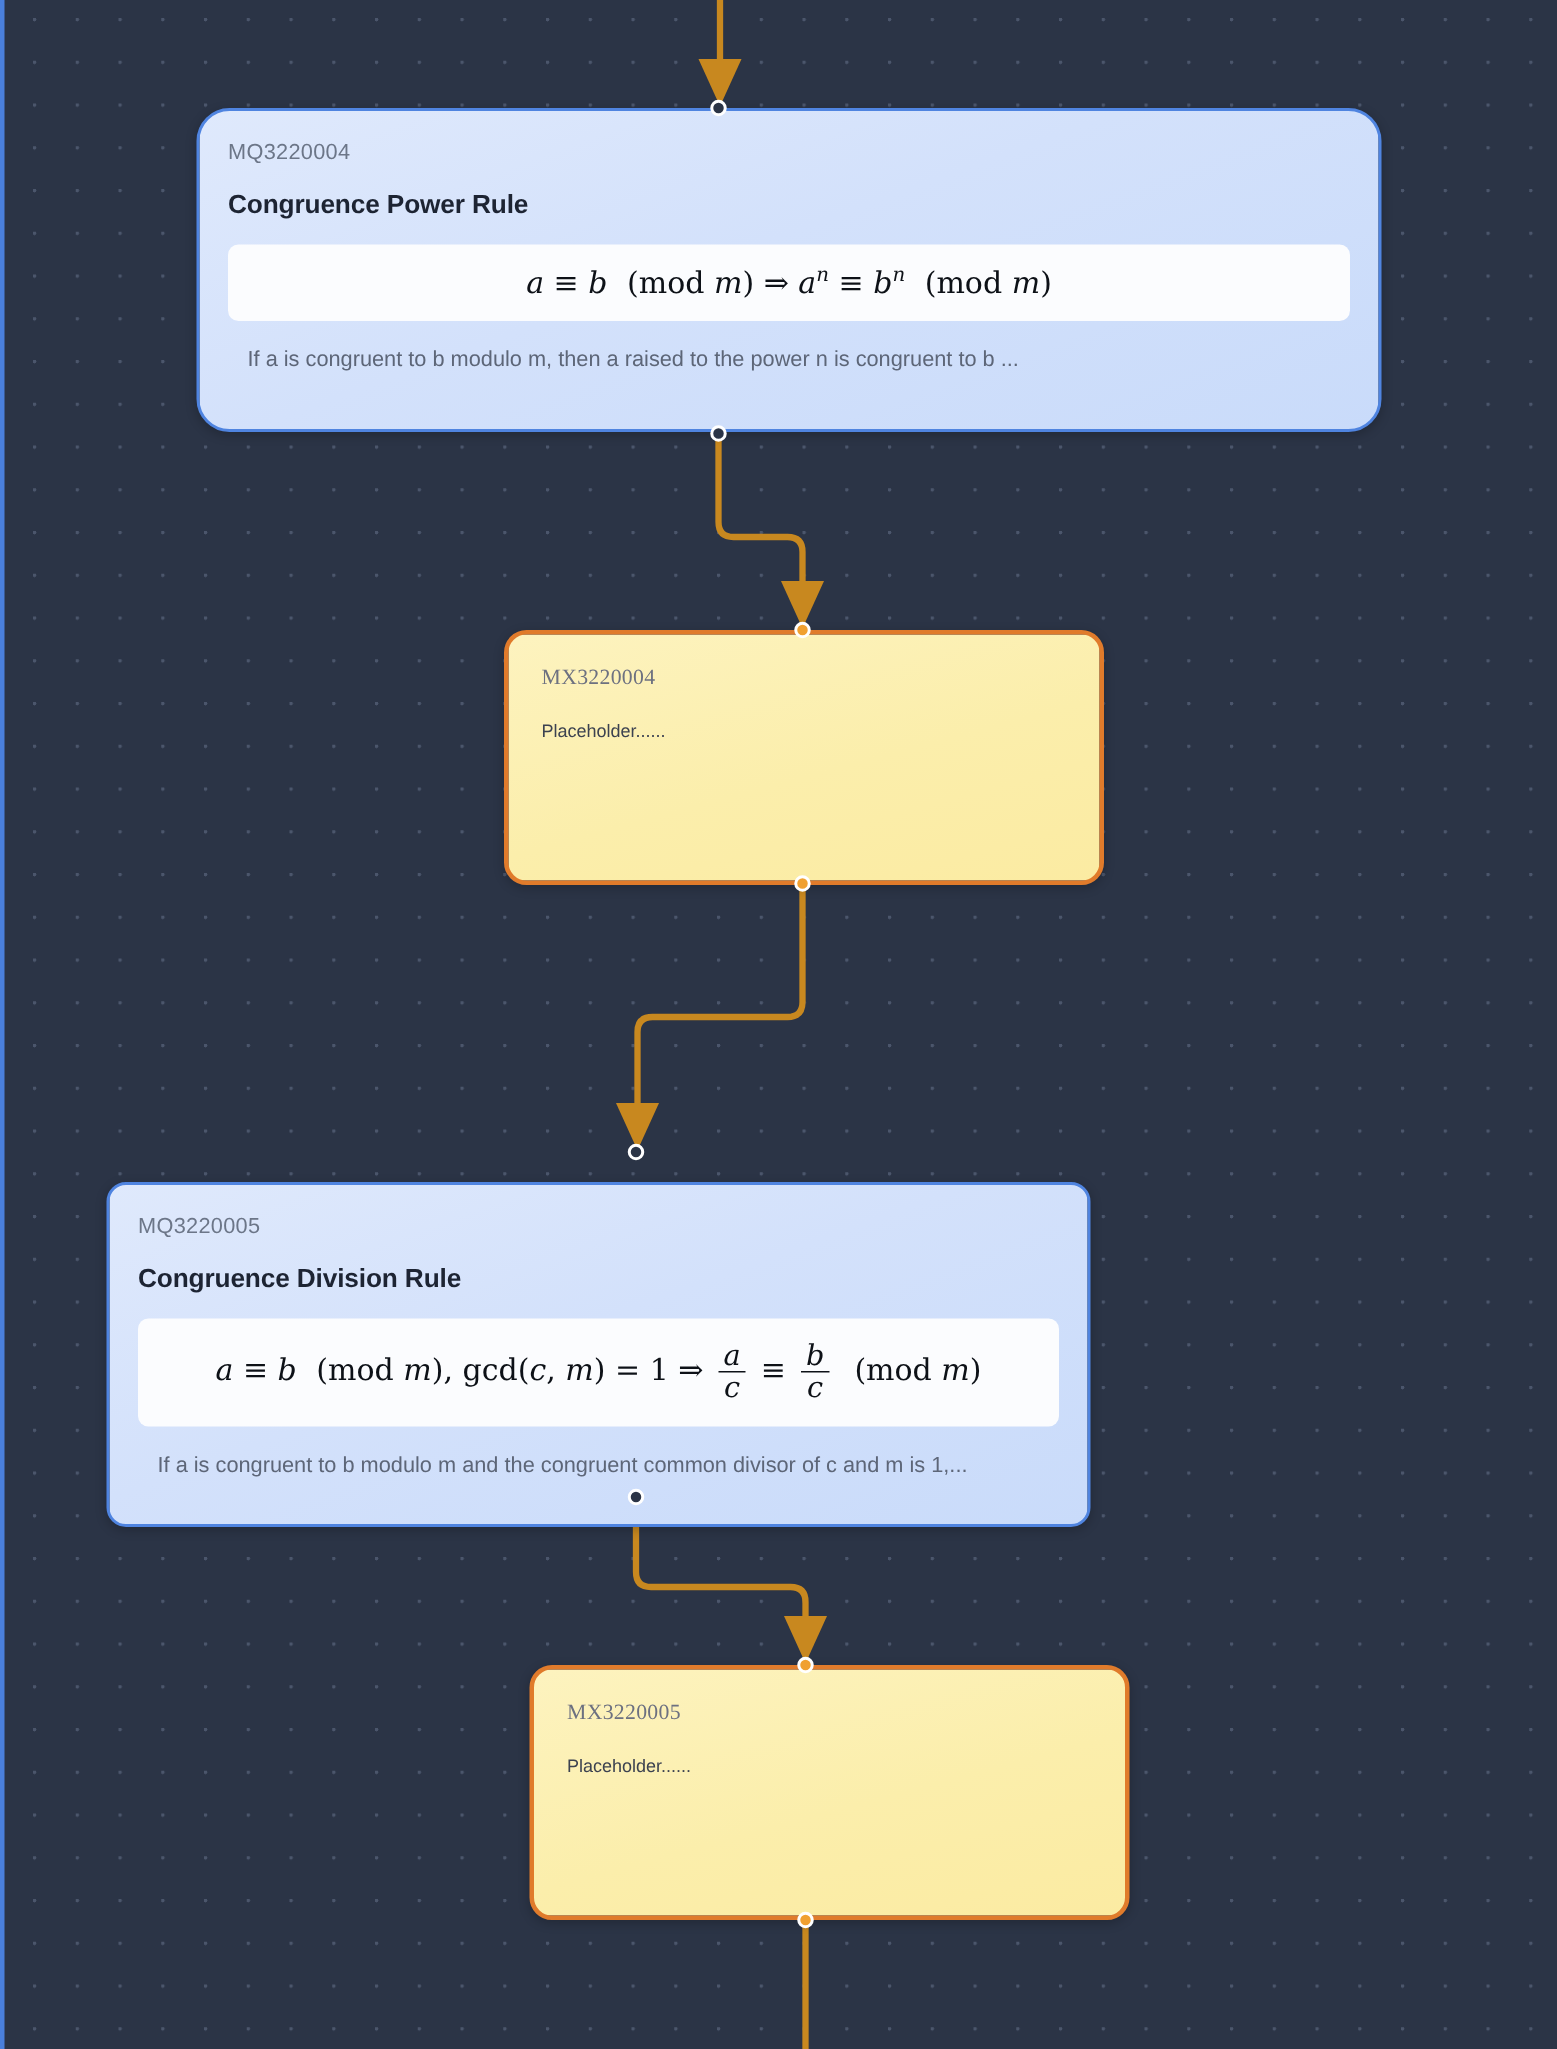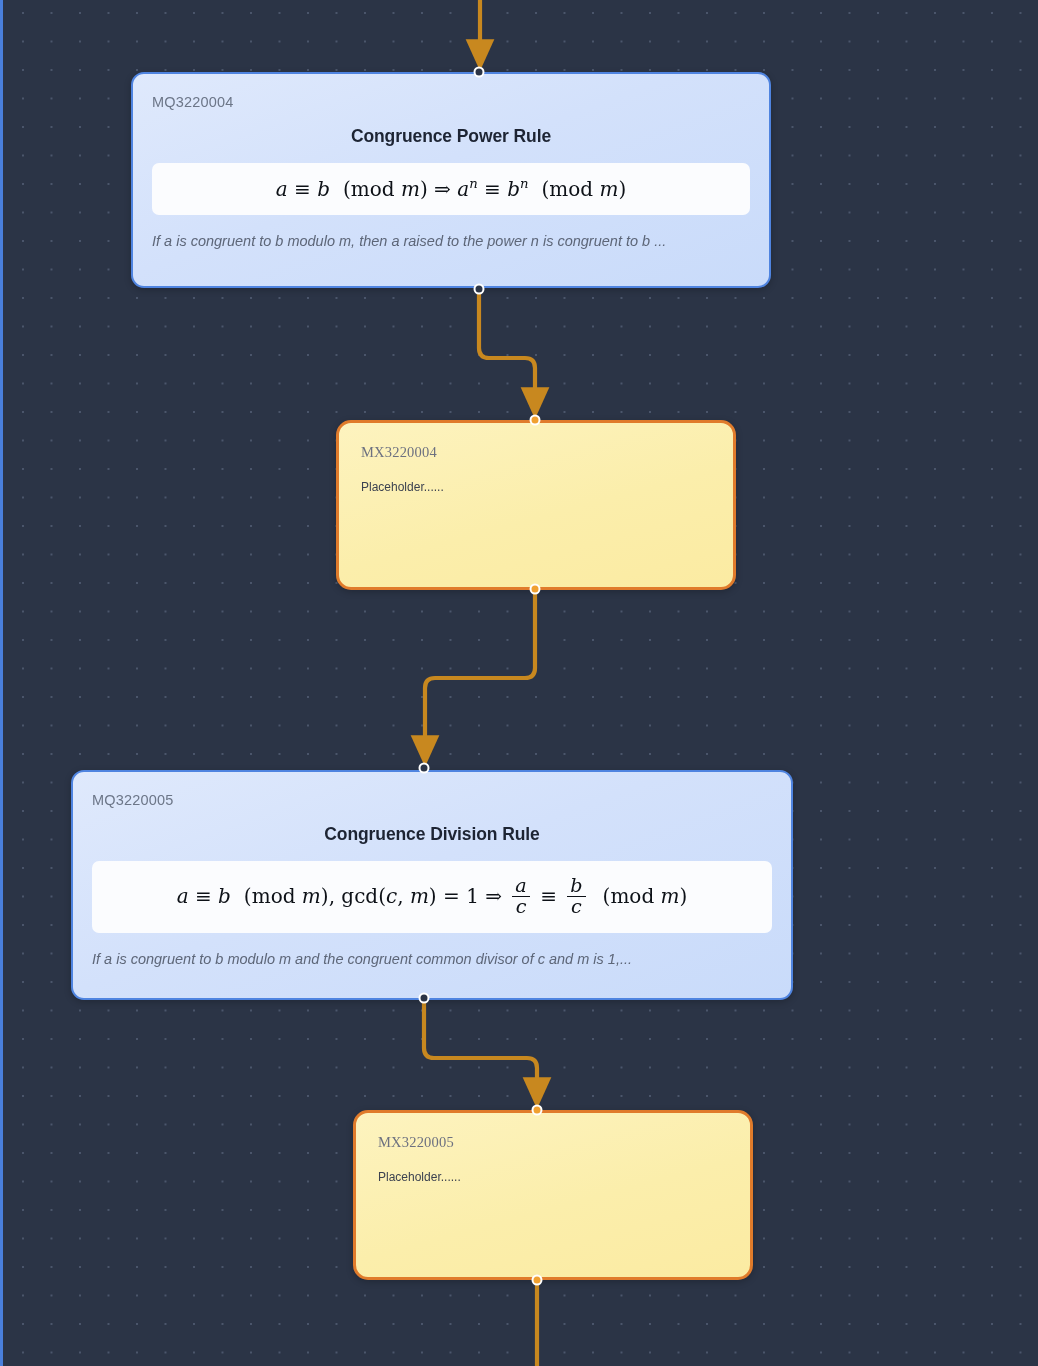--- a/index.html
+++ b/index.html
@@ -81,21 +81,20 @@
     font-family: "Liberation Sans", sans-serif;
   }
   .node-x .node-id { color: #6d7180; margin-bottom: 19px; font-family: Liberation Serif, serif; }
 
   .node-title {
     font-size: 17.5px;
     font-weight: bold;
     color: #1d2433;
     margin: 0 0 16px 0;
     letter-spacing: -0.1px;
-    text-align: center;
   }
 
   .formula-box {
     background: #fbfcfe;
     border-radius: 7px;
     padding: 13px 24px;
     margin: 0 0 18px 0;
     text-align: center;
     min-height: 24px;
     display: flex;
@@ -122,24 +121,23 @@
     margin: 0 4px;
     position: relative;
     top: -1px;
   }
   .frac .num { display: block; padding: 0 3px; }
   .frac .den { display: block; padding: 0 3px; border-top: 1.2px solid #0d1117; }
 
   .node-desc {
     font-size: 14.5px;
     color: #5d6678;
-    margin: 0;
+    margin: 13px;
     white-space: nowrap;
     overflow: hidden;
-    font-style: italic;
   }
   .node-placeholder {
     font-size: 12px;
     color: #3c4250;
     margin: 0;
   }
 
   
   .handle {
     position: absolute;
@@ -177,39 +175,39 @@
 
     <path d="M 479,290 L 479,348 Q 479,358 489,358 L 525,358 Q 535,358 535,368 L 535,412" fill="none" stroke="#c8881f" stroke-width="4.2" stroke-linecap="round" stroke-linejoin="round" marker-end="url(#arrow)"></path>
 
     <path d="M 535,591 L 535,668 Q 535,678 525,678 L 435,678 Q 425,678 425,688 L 425,760" fill="none" stroke="#c8881f" stroke-width="4.2" stroke-linecap="round" stroke-linejoin="round" marker-end="url(#arrow)"></path>
 
     <path d="M 424,1000 L 424,1048 Q 424,1058 434,1058 L 527,1058 Q 537,1058 537,1068 L 537,1102" fill="none" stroke="#c8881f" stroke-width="4.2" stroke-linecap="round" stroke-linejoin="round" marker-end="url(#arrow)"></path>
 
     <path d="M 537,1282 L 537,1372" fill="none" stroke="#c8881f" stroke-width="4.2" stroke-linecap="butt"></path>
   </svg>
 
-  <div class="node node-q" style="left:131px; top:72px; width:640px; height:216px;">
+  <div class="node node-q" style="left:131px; top:72px; width:790px; height:216px;border-radius:22px;">
     <div class="node-id">MQ3220004</div>
     <div class="node-title">Congruence Power Rule</div>
     <div class="formula-box">
       <span class="formula"><i>a</i> ≡ <i>b</i><span class="spw"></span><span class="up">(mod</span> <i>m</i><span class="up">)</span> ⇒ <i>a</i><sup>n</sup> ≡ <i>b</i><sup>n</sup><span class="spw"></span><span class="up">(mod</span> <i>m</i><span class="up">)</span></span>
     </div>
     <div class="node-desc">If a is congruent to b modulo m, then a raised to the power n is congruent to b ...</div>
   </div>
   <div class="handle handle-q" style="left:479px; top:72px;"></div>
   <div class="handle handle-q" style="left:479px; top:289px;"></div>
 
   <div class="node node-x" style="left:336px; top:420px; width:400px; height:170px;">
     <div class="node-id">MX3220004</div>
     <div class="node-placeholder">Placeholder......</div>
   </div>
   <div class="handle handle-x" style="left:535px; top:420px;"></div>
   <div class="handle handle-x" style="left:535px; top:589px;"></div>
 
-  <div class="node node-q" style="left:71px; top:770px; width:722px; height:230px;">
+  <div class="node node-q" style="left:71px; top:788px; width:656px; height:230px;">
     <div class="node-id">MQ3220005</div>
     <div class="node-title">Congruence Division Rule</div>
     <div class="formula-box" style="padding:16px 4px;margin-top:13px;">
       <span class="formula"><i>a</i> ≡ <i>b</i><span class="spw"></span><span class="up">(mod</span> <i>m</i><span class="up">)</span>, <span class="up">gcd(</span><i>c</i><span class="up">,</span> <i>m</i><span class="up">)</span> = <span class="up">1</span> ⇒ <span class="frac"><span class="num"><i>a</i></span><span class="den"><i>c</i></span></span> ≡ <span class="frac"><span class="num"><i>b</i></span><span class="den"><i>c</i></span></span><span class="spw"></span><span class="up">(mod</span> <i>m</i><span class="up">)</span></span>
     </div>
     <div class="node-desc">If a is congruent to b modulo m and the congruent common divisor of c and m is 1,...</div>
   </div>
   <div class="handle handle-q" style="left:424px; top:768px;"></div>
   <div class="handle handle-q" style="left:424px; top:998px;"></div>
 

